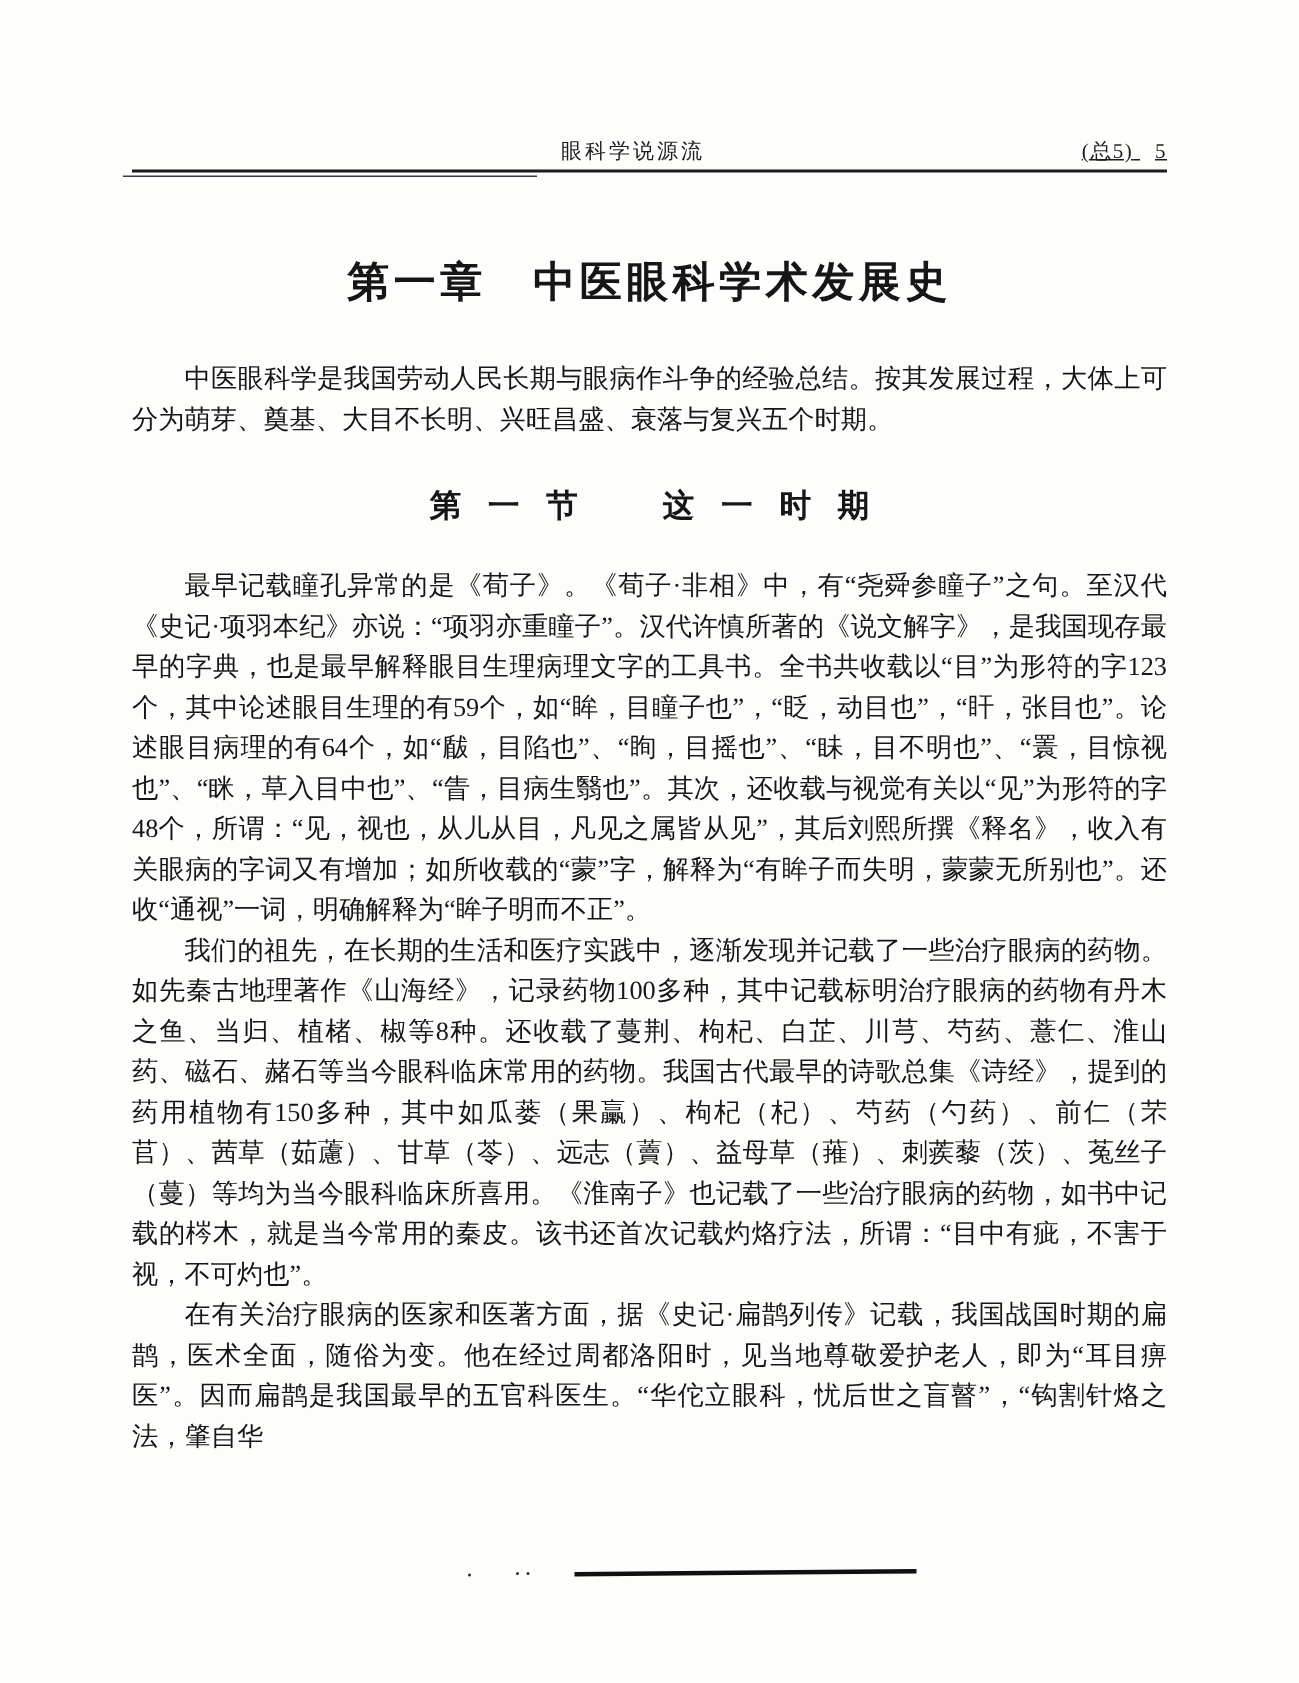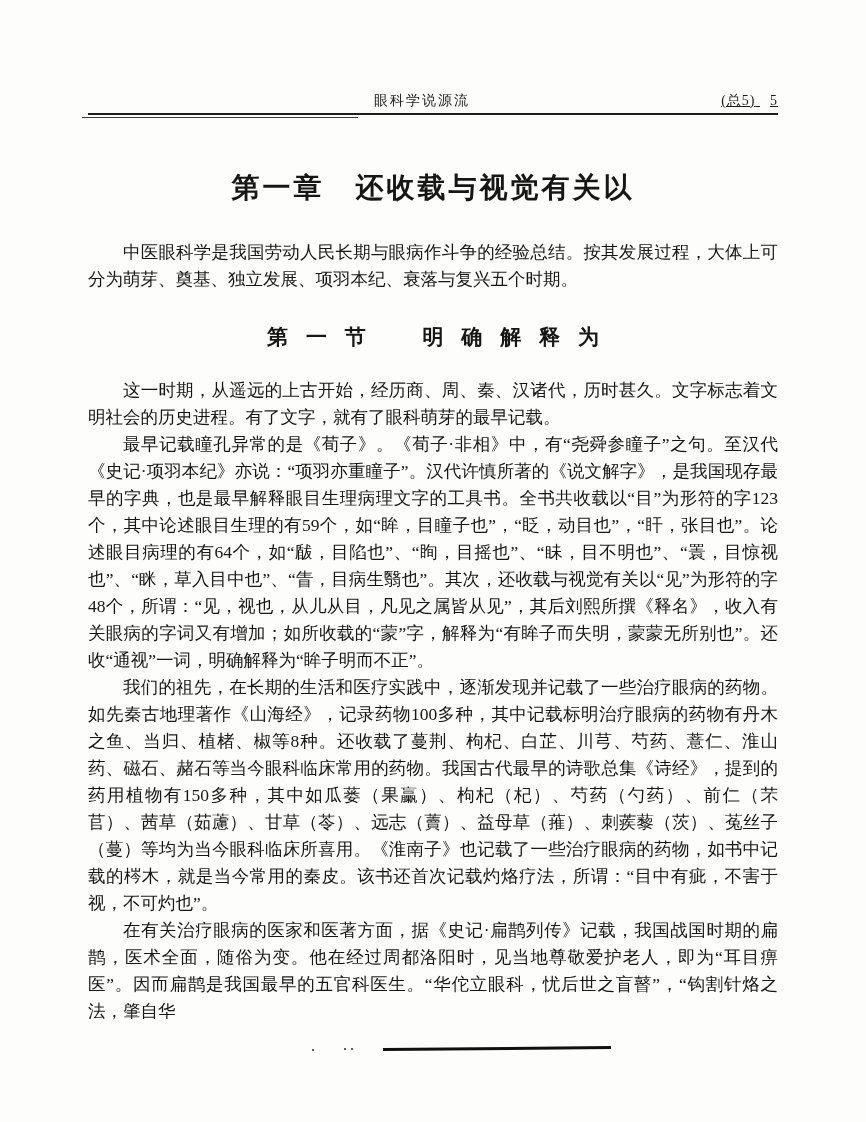--- a/index.html
+++ b/index.html
@@ -89,28 +89,27 @@
 
     <div class="page-header">
       <span class="running-title">眼科学说源流</span>
       <span class="page-num">
         <span>(总5)</span>
         <span class="num">5</span>
       </span>
     </div>
     <div class="header-rule"></div>
 
-    <h1 class="chapter-title">第一章　还收载与视觉有关以</h1>
+    <h1 class="chapter-title">第一章　中医眼科学术发展史</h1>
 
-    <p class="para intro">中医眼科学是我国劳动人民长期与眼病作斗争的经验总结。按其发展过程，大体上可分为萌芽、奠基、独立发展、项羽本纪、衰落与复兴五个时期。</p>
+    <p class="para intro">中医眼科学是我国劳动人民长期与眼病作斗争的经验总结。按其发展过程，大体上可分为萌芽、奠基、大目不长明、兴旺昌盛、衰落与复兴五个时期。</p>
 
-    <h2 class="section-title">第一节　明确解释为</h2>
+    <h2 class="section-title">第一节　这一时期</h2>
 
     <div class="body-block">
-      <p class="para">这一时期，从遥远的上古开始，经历商、周、秦、汉诸代，历时甚久。文字标志着文明社会的历史进程。有了文字，就有了眼科萌芽的最早记载。</p>
       <p class="para">最早记载瞳孔异常的是《荀子》。《荀子·非相》中，有“尧舜参瞳子”之句。至汉代《史记·项羽本纪》亦说：“项羽亦重瞳子”。汉代许慎所著的《说文解字》，是我国现存最早的字典，也是最早解释眼目生理病理文字的工具书。全书共收载以“目”为形符的字123个，其中论述眼目生理的有59个，如“眸，目瞳子也”，“眨，动目也”，“盰，张目也”。论述眼目病理的有64个，如“瞂，目陷也”、“眴，目摇也”、“眛，目不明也”、“瞏，目惊视也”、“眯，草入目中也”、“眚，目病生翳也”。其次，还收载与视觉有关以“见”为形符的字48个，所谓：“见，视也，从儿从目，凡见之属皆从见”，其后刘熙所撰《释名》，收入有关眼病的字词又有增加；如所收载的“蒙”字，解释为“有眸子而失明，蒙蒙无所别也”。还收“通视”一词，明确解释为“眸子明而不正”。</p>
       <p class="para">我们的祖先，在长期的生活和医疗实践中，逐渐发现并记载了一些治疗眼病的药物。如先秦古地理著作《山海经》，记录药物100多种，其中记载标明治疗眼病的药物有丹木之鱼、当归、植楮、椒等8种。还收载了蔓荆、枸杞、白芷、川芎、芍药、薏仁、淮山药、磁石、赭石等当今眼科临床常用的药物。我国古代最早的诗歌总集《诗经》，提到的药用植物有150多种，其中如瓜蒌（果臝）、枸杞（杞）、芍药（勺药）、前仁（芣苢）、茜草（茹藘）、甘草（苓）、远志（藚）、益母草（蓷）、刺蒺藜（茨）、菟丝子（蔓）等均为当今眼科临床所喜用。《淮南子》也记载了一些治疗眼病的药物，如书中记载的梣木，就是当今常用的秦皮。该书还首次记载灼烙疗法，所谓：“目中有疵，不害于视，不可灼也”。</p>
       <p class="para">在有关治疗眼病的医家和医著方面，据《史记·扁鹊列传》记载，我国战国时期的扁鹊，医术全面，随俗为变。他在经过周都洛阳时，见当地尊敬爱护老人，即为“耳目痹医”。因而扁鹊是我国最早的五官科医生。“华佗立眼科，忧后世之盲瞽”，“钩割针烙之法，肇自华</p>
     </div>
 
   </div>
 
   <div class="scan-line"></div>
   <div class="scan-dot dot1"></div>
   <div class="scan-dot dot2"></div>

